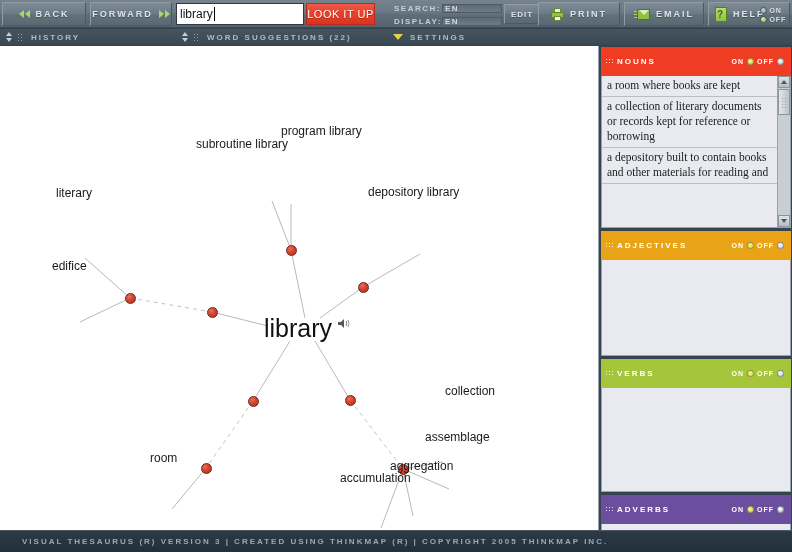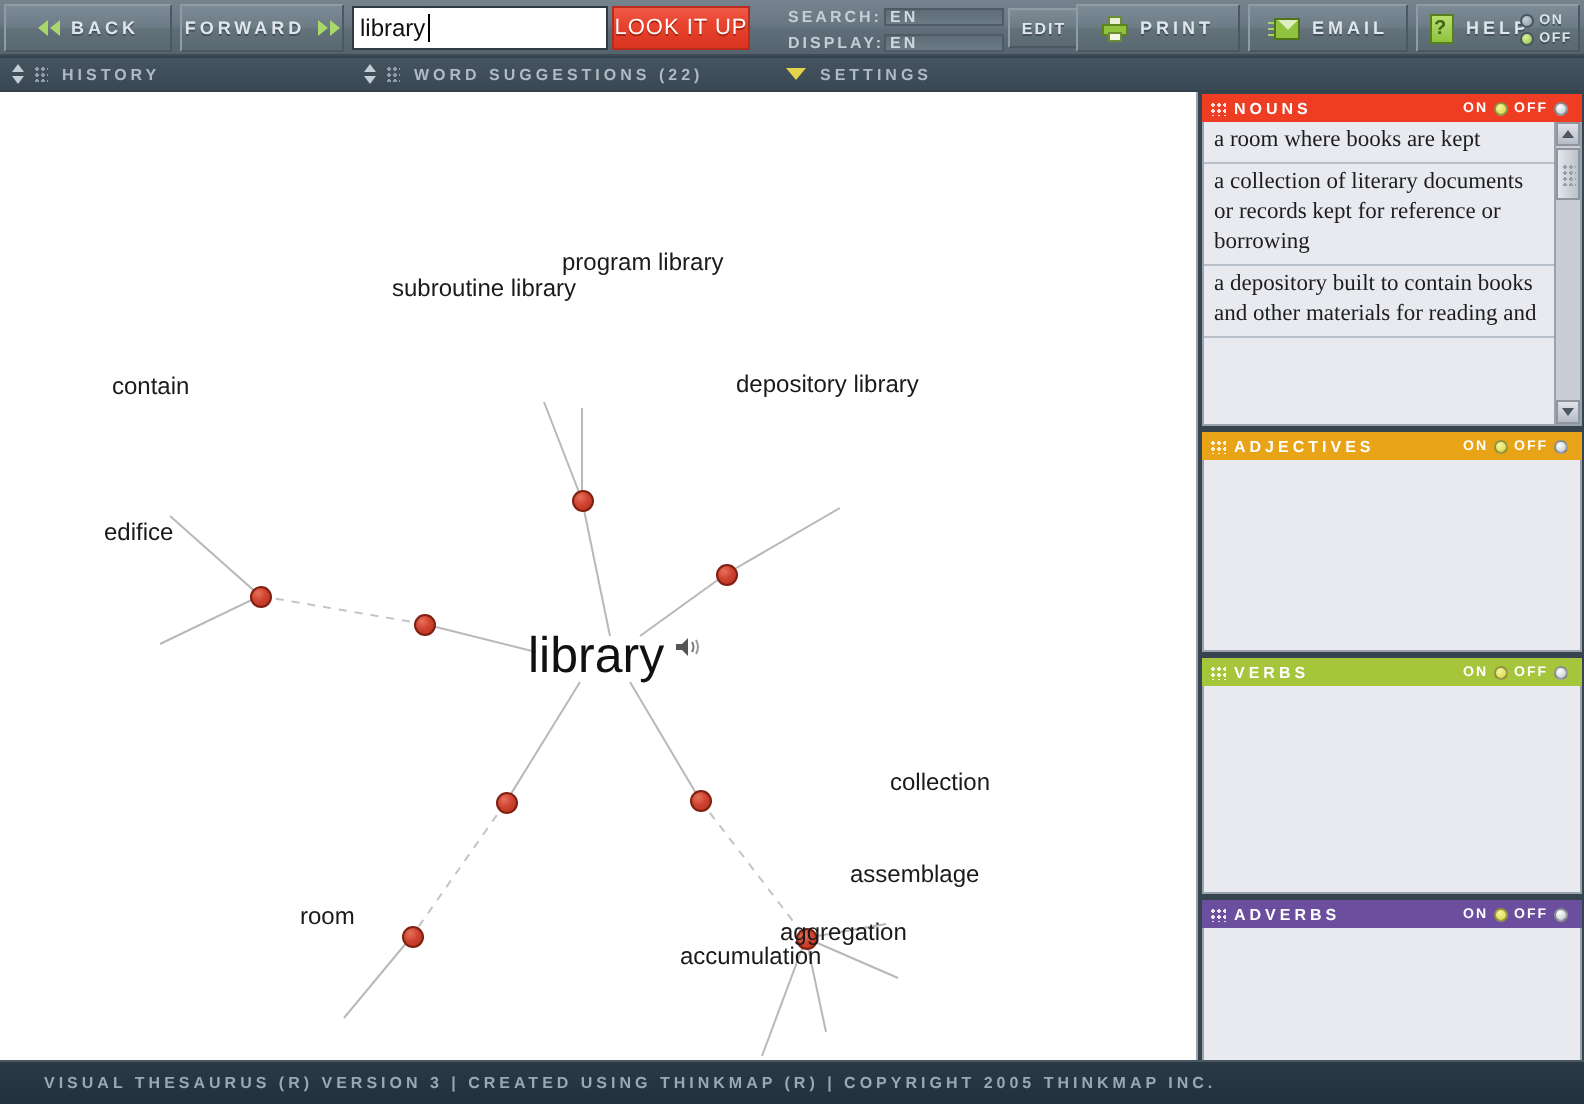--- a/index.html
+++ b/index.html
@@ -244,21 +244,21 @@
 
   
   #rightpanel {
     position: absolute; left: 598px; top: 46px;
     width: 194px; height: 484px;
     background: #36444f;
     box-sizing: border-box;
     padding: 1px 1px 0 3px;
   }
   .pos-header {
-    height: 14px;
+    height: 29px;
     display: flex; align-items: center;
     font-size: 8px; letter-spacing: 2px; font-weight: bold;
     color: #ffffff;
     box-sizing: border-box;
     cursor: pointer;
   }
   .pos-header .hgrip {
     width: 8px; height: 7px; margin: 0 4px 0 4px; flex: none;
     background-image: radial-gradient(circle, rgba(255,255,255,.85) 40%, transparent 41%);
     background-size: 3px 3px;
@@ -496,21 +496,21 @@
         <div class="node" style="left: 207px; top: 261px;"></div>
         <div class="node" style="left: 248px; top: 350px;"></div>
         <div class="node" style="left: 201px; top: 417px;"></div>
         <div class="node" style="left: 345px; top: 349px;"></div>
         <div class="node" style="left: 398px; top: 418px;"></div>
       </div>
     <div id="graph-labels">
         <div class="glabel" style="left: 281px; top: 78px;">program library</div>
         <div class="glabel" style="left: 196px; top: 91px;">subroutine library</div>
         <div class="glabel" style="left: 368px; top: 139px;">depository library</div>
-        <div class="glabel" style="left: 56px; top: 140px;">contain</div>
+        <div class="glabel" style="left: 56px; top: 140px;">literary</div>
         <div class="glabel" style="left: 52px; top: 213px;">edifice</div>
         <div class="glabel" style="left: 445px; top: 338px;">collection</div>
         <div class="glabel" style="left: 425px; top: 384px;">assemblage</div>
         <div class="glabel" style="left: 390px; top: 413px;">aggregation</div>
         <div class="glabel" style="left: 340px; top: 425px;">accumulation</div>
         <div class="glabel" style="left: 150px; top: 405px;">room</div>
       </div>
   </div>
 
   <div id="rightpanel">

